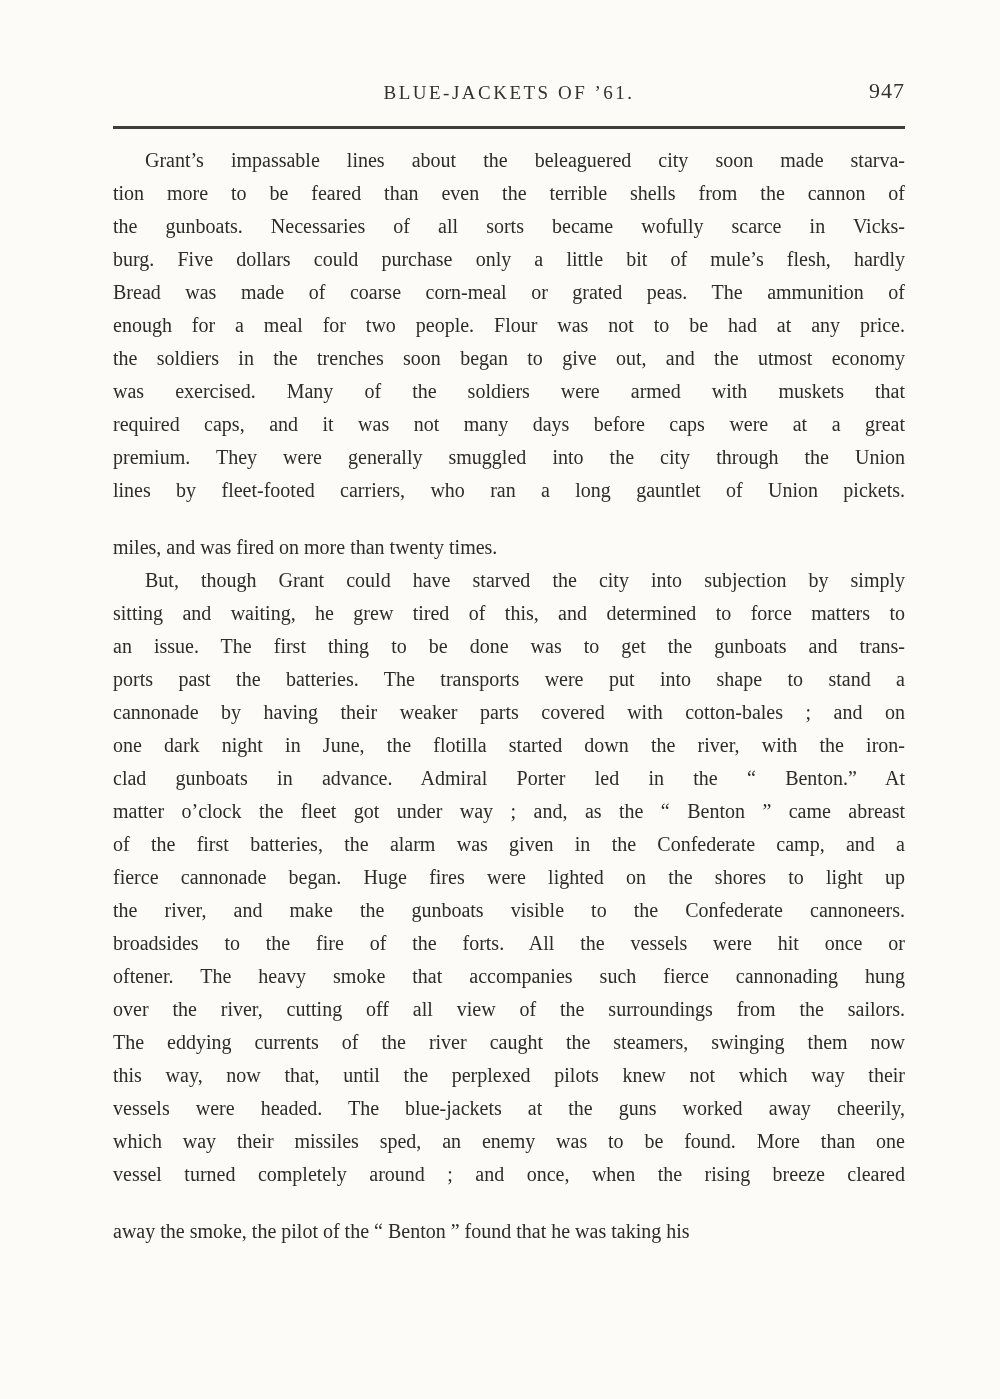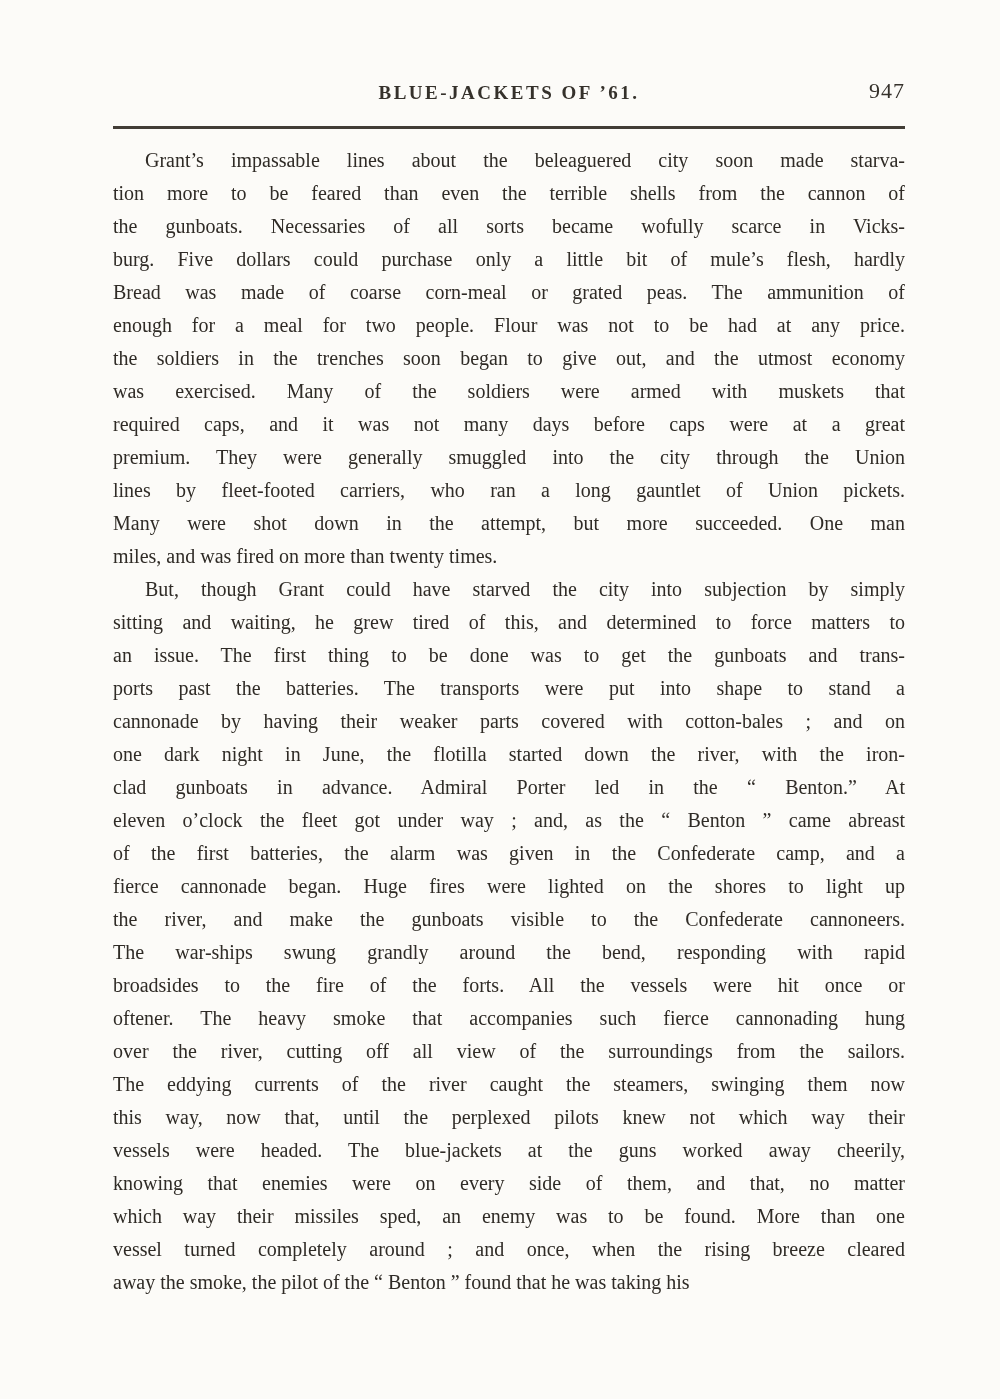--- a/index.html
+++ b/index.html
@@ -20,21 +20,21 @@
     overflow: hidden;
   }
   .header {
     position: relative;
     height: 30px;
   }
   .running-title {
     margin: 0;
     text-align: center;
     font-size: 19px;
-    font-weight: 700;
+    font-weight: 400;
     letter-spacing: 2.5px;
     color: #35312b;
   }
   .page-number {
     position: absolute;
     right: 0;
     top: -4px;
     font-size: 22px;
     letter-spacing: 1px;
     color: #35312b;
@@ -59,20 +59,21 @@
     text-justify: inter-word;
     white-space: normal;
     overflow: hidden;
     height: 33px;
   }
   .line.first {
     text-indent: 32px;
   }
   .line.last {
     text-align-last: left;
+    margin-top: 24px;
   }
 </style>
 </head>
 <body>
 
 <div class="page">
   <div class="header">
     <h1 class="running-title">BLUE-JACKETS OF ’61.</h1>
     <span class="page-number">947</span>
   </div>
@@ -83,41 +84,38 @@
         <div class="line">tion more to be feared than even the terrible shells from the cannon of</div>
         <div class="line">the gunboats. Necessaries of all sorts became wofully scarce in Vicks-</div>
         <div class="line">burg. Five dollars could purchase only a little bit of mule’s flesh, hardly</div>
         <div class="line">Bread was made of coarse corn-meal or grated peas. The ammunition of</div>
         <div class="line">enough for a meal for two people. Flour was not to be had at any price.</div>
         <div class="line">the soldiers in the trenches soon began to give out, and the utmost economy</div>
         <div class="line">was exercised. Many of the soldiers were armed with muskets that</div>
         <div class="line">required caps, and it was not many days before caps were at a great</div>
         <div class="line">premium. They were generally smuggled into the city through the Union</div>
         <div class="line">lines by fleet-footed carriers, who ran a long gauntlet of Union pickets.</div>
-        <div class="line">Many were shot down in the attempt, but more succeeded. One man</div>
         <div class="line last">miles, and was fired on more than twenty times.</div>
       </div>
       <div class="paragraph">
         <div class="line first">But, though Grant could have starved the city into subjection by simply</div>
         <div class="line">sitting and waiting, he grew tired of this, and determined to force matters to</div>
         <div class="line">an issue. The first thing to be done was to get the gunboats and trans-</div>
         <div class="line">ports past the batteries. The transports were put into shape to stand a</div>
         <div class="line">cannonade by having their weaker parts covered with cotton-bales ; and on</div>
         <div class="line">one dark night in June, the flotilla started down the river, with the iron-</div>
         <div class="line">clad gunboats in advance. Admiral Porter led in the “ Benton.” At</div>
-        <div class="line">eleven o’clock the fleet got under way ; and, as the “ Benton ” came abreast</div>
+        <div class="line">matter o’clock the fleet got under way ; and, as the “ Benton ” came abreast</div>
         <div class="line">of the first batteries, the alarm was given in the Confederate camp, and a</div>
         <div class="line">fierce cannonade began. Huge fires were lighted on the shores to light up</div>
         <div class="line">the river, and make the gunboats visible to the Confederate cannoneers.</div>
-        <div class="line">The war-ships swung grandly around the bend, responding with rapid</div>
         <div class="line">broadsides to the fire of the forts. All the vessels were hit once or</div>
         <div class="line">oftener. The heavy smoke that accompanies such fierce cannonading hung</div>
         <div class="line">over the river, cutting off all view of the surroundings from the sailors.</div>
         <div class="line">The eddying currents of the river caught the steamers, swinging them now</div>
         <div class="line">this way, now that, until the perplexed pilots knew not which way their</div>
         <div class="line">vessels were headed. The blue-jackets at the guns worked away cheerily,</div>
-        <div class="line">knowing that enemies were on every side of them, and that, no matter</div>
         <div class="line">which way their missiles sped, an enemy was to be found. More than one</div>
         <div class="line">vessel turned completely around ; and once, when the rising breeze cleared</div>
         <div class="line last">away the smoke, the pilot of the “ Benton ” found that he was taking his</div>
       </div>
     </div>
 </div>
 
 </body></html>

